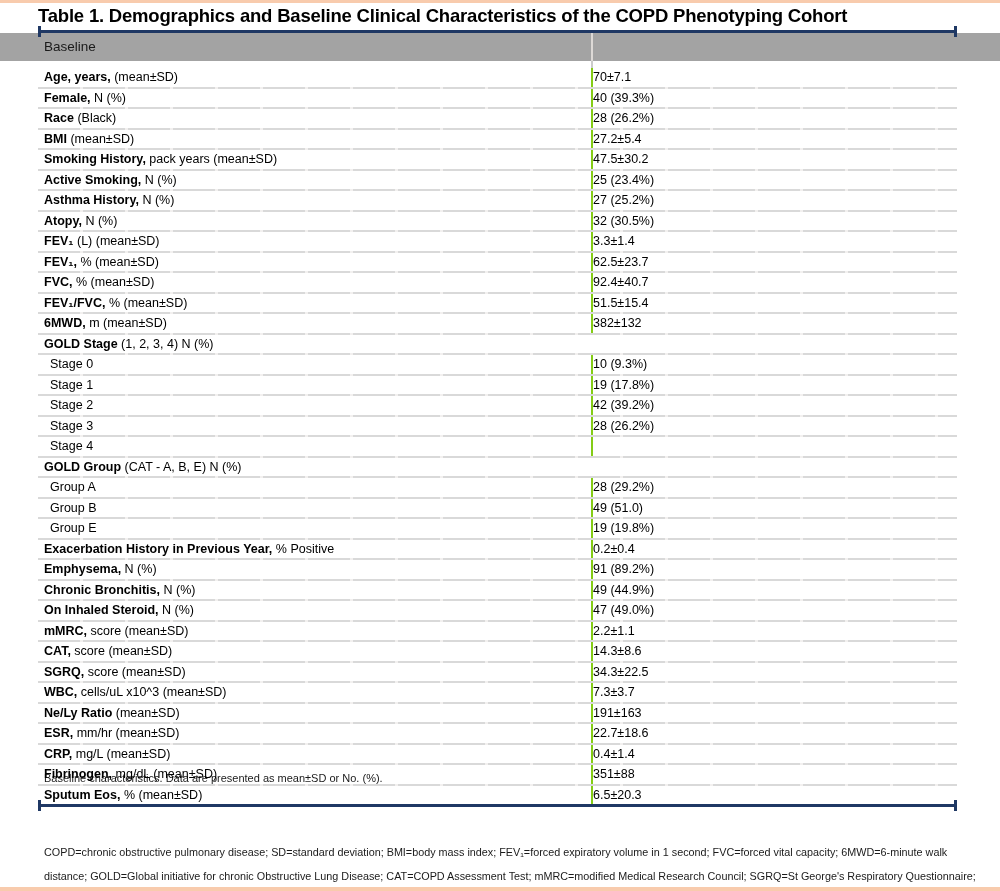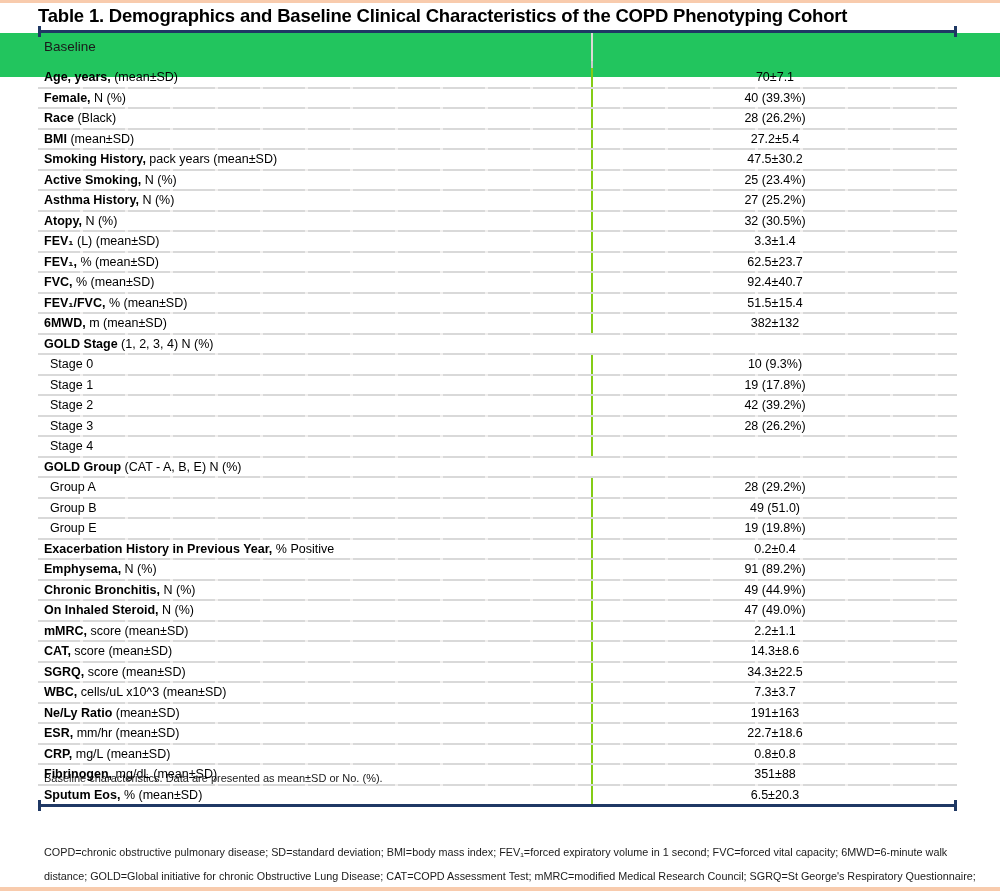--- a/index.html
+++ b/index.html
@@ -20,22 +20,22 @@
   .rule { position:absolute; left:38px; width:919px; height:3px; background:#1f3864; z-index:5; }
   .rule::before, .rule::after {
     content:""; position:absolute; top:-4px; width:3px; height:11px; background:#1f3864;
   }
   .rule::before { left:0; }
   .rule::after { right:0; }
   .rule-top { top:30px; }
   .rule-bottom { top:804px; }
 
   .header-band {
-    position:absolute; left:0; top:33px; width:1000px; height:44px;
-    background:#22c55e;
+    position:absolute; left:0; top:33px; width:1000px; height:28px;
+    background:#a3a3a3;
   }
   .header-band .band-divider {
     position:absolute; left:591px; top:0; width:2px; height:28px; background:#ddd9d6;
   }
   .header-label {
     position:absolute; left:44px; top:0; line-height:28px; font-size:13.5px; color:#1a1a1a;
   }
 
   .tbl { position:absolute; left:38px; top:61px; width:919px; z-index:2; }
   .spacer { height:7px; position:relative; }
@@ -49,21 +49,21 @@
     content:""; position:absolute; left:0; right:0; bottom:0; height:2px;
     background:repeating-linear-gradient(90deg,#d9d9d9 0px,#d9d9d9 42px,#f2f0ef 42px,#f2f0ef 45px);
   }
   .cell-label {
     width:555px; flex:none; box-sizing:border-box; padding-left:6px;
     border-right:2px solid #84cc16; line-height:19px; white-space:nowrap; overflow:hidden;
   }
   .row.indent .cell-label { padding-left:12px; }
   .row.span .cell-label { border-right:none; width:100%; }
   .lbl-bold { font-weight:bold; }
-  .cell-value { flex:1; text-align:center; line-height:19px; }
+  .cell-value { flex:1; line-height:19px; }
 
   .note1 { position:absolute; left:44px; top:772px; font-size:11px; color:#1a1a1a; }
   .abbrev {
     position:absolute; left:44px; top:840px; width:944px;
     font-size:10.8px; line-height:24px; color:#1a1a1a;
   }
 </style>
 </head>
 <body>
 
@@ -205,21 +205,21 @@
       <div class="row">
         <div class="cell-label"><span class="lbl-bold">Ne/Ly Ratio</span> <span class="lbl-rest">(mean±SD)</span></div>
         <div class="cell-value">191±163</div>
       </div>
       <div class="row">
         <div class="cell-label"><span class="lbl-bold">ESR,</span> <span class="lbl-rest">mm/hr (mean±SD)</span></div>
         <div class="cell-value">22.7±18.6</div>
       </div>
       <div class="row">
         <div class="cell-label"><span class="lbl-bold">CRP,</span> <span class="lbl-rest">mg/L (mean±SD)</span></div>
-        <div class="cell-value">0.8±0.8</div>
+        <div class="cell-value">0.4±1.4</div>
       </div>
       <div class="row">
         <div class="cell-label"><span class="lbl-bold">Fibrinogen,</span> <span class="lbl-rest">mg/dL (mean±SD)</span></div>
         <div class="cell-value">351±88</div>
       </div>
       <div class="row">
         <div class="cell-label"><span class="lbl-bold">Sputum Eos,</span> <span class="lbl-rest">% (mean±SD)</span></div>
         <div class="cell-value">6.5±20.3</div>
       </div>
     </div>

